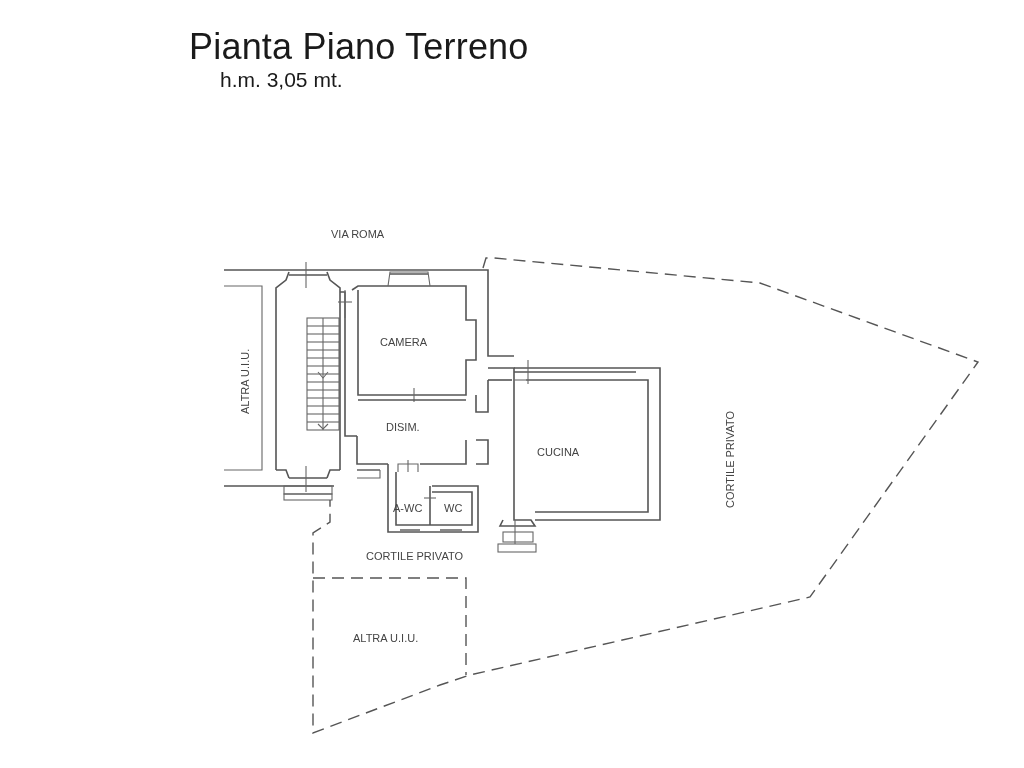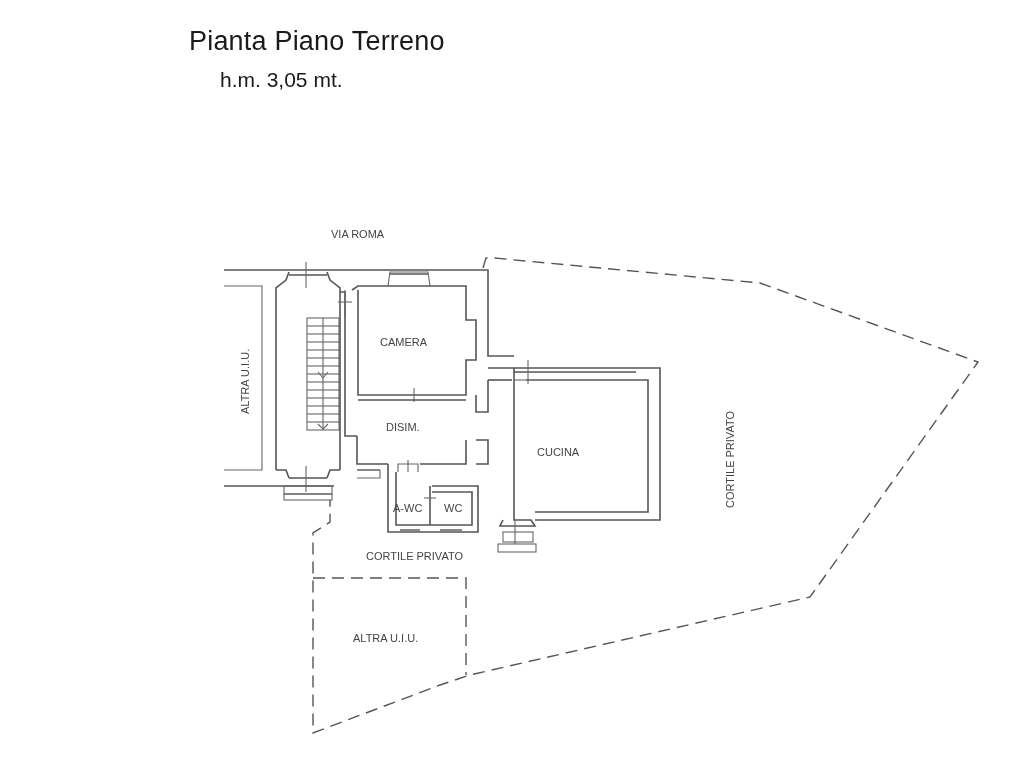--- a/index.html
+++ b/index.html
@@ -1,17 +1,17 @@
 <!DOCTYPE html>
 <html><head>
 <meta charset="utf-8">
 <style>
   html, body { margin: 0; padding: 0; background: #ffffff; }
   body { width: 1024px; height: 768px; position: relative; overflow: hidden; font-family: "Liberation Sans", sans-serif; }
-  .title { position: absolute; left: 189px; top: 26px; font-size: 27px; color: #1a1a1a; letter-spacing: 0.2px; }
+  .title { position: absolute; left: 189px; top: 26px; font-size: 36px; color: #1a1a1a; letter-spacing: 0.2px; }
   .subtitle { position: absolute; left: 220px; top: 68px; font-size: 21px; color: #1a1a1a; }
   svg { position: absolute; left: 0; top: 0; }
   .wall { fill: none; stroke: #555; stroke-width: 1.6; }
   .thin { fill: none; stroke: #666; stroke-width: 1.1; }
   .dash { fill: none; stroke: #555; stroke-width: 1.4; stroke-dasharray: 12 7; }
   .win { fill: none; stroke: #555; stroke-width: 1.4; }
   .lbl { font-family: "Liberation Sans", sans-serif; font-size: 11px; fill: #444; }
 </style>
 </head>
 <body>

